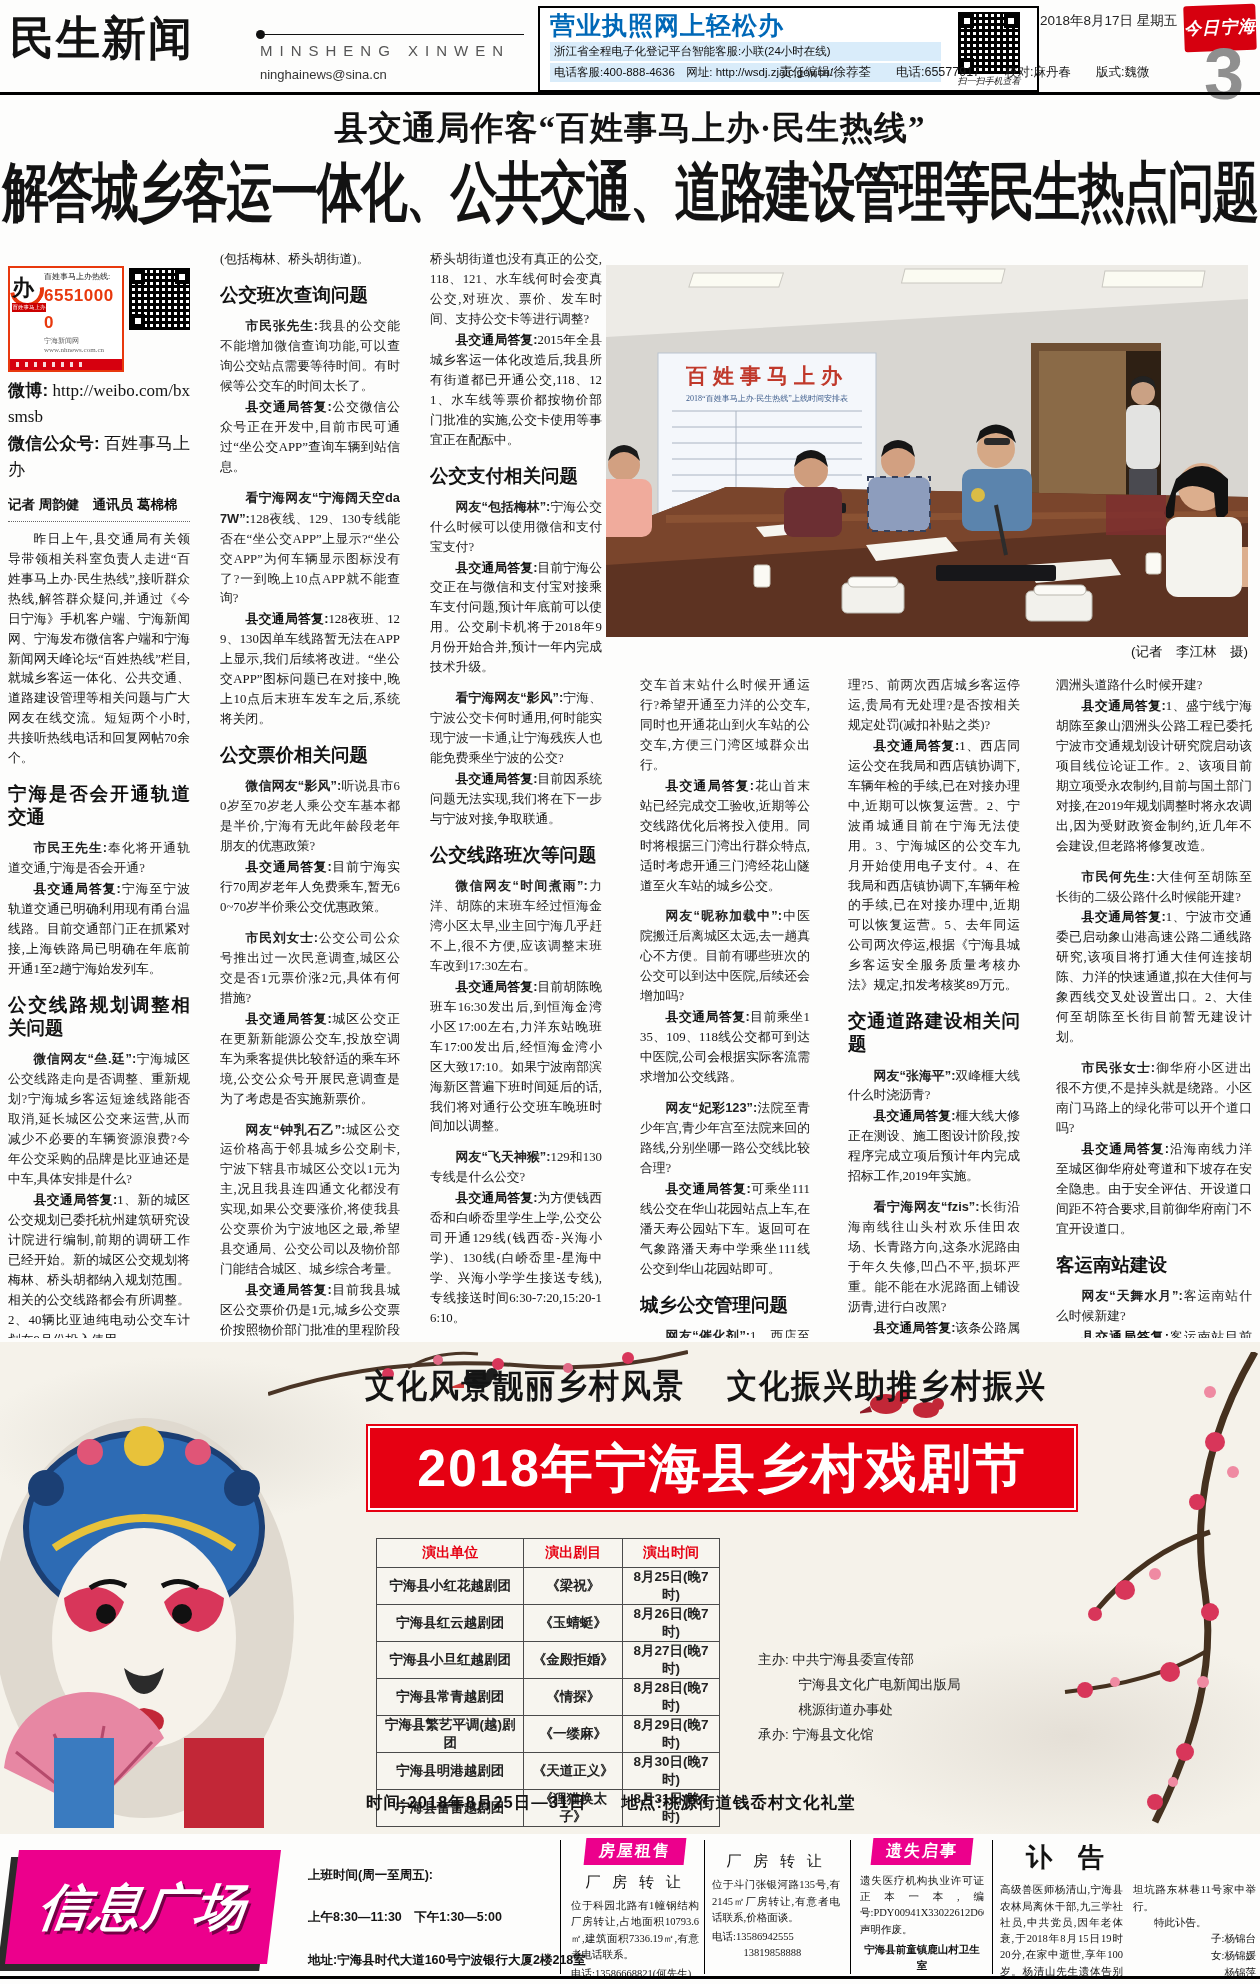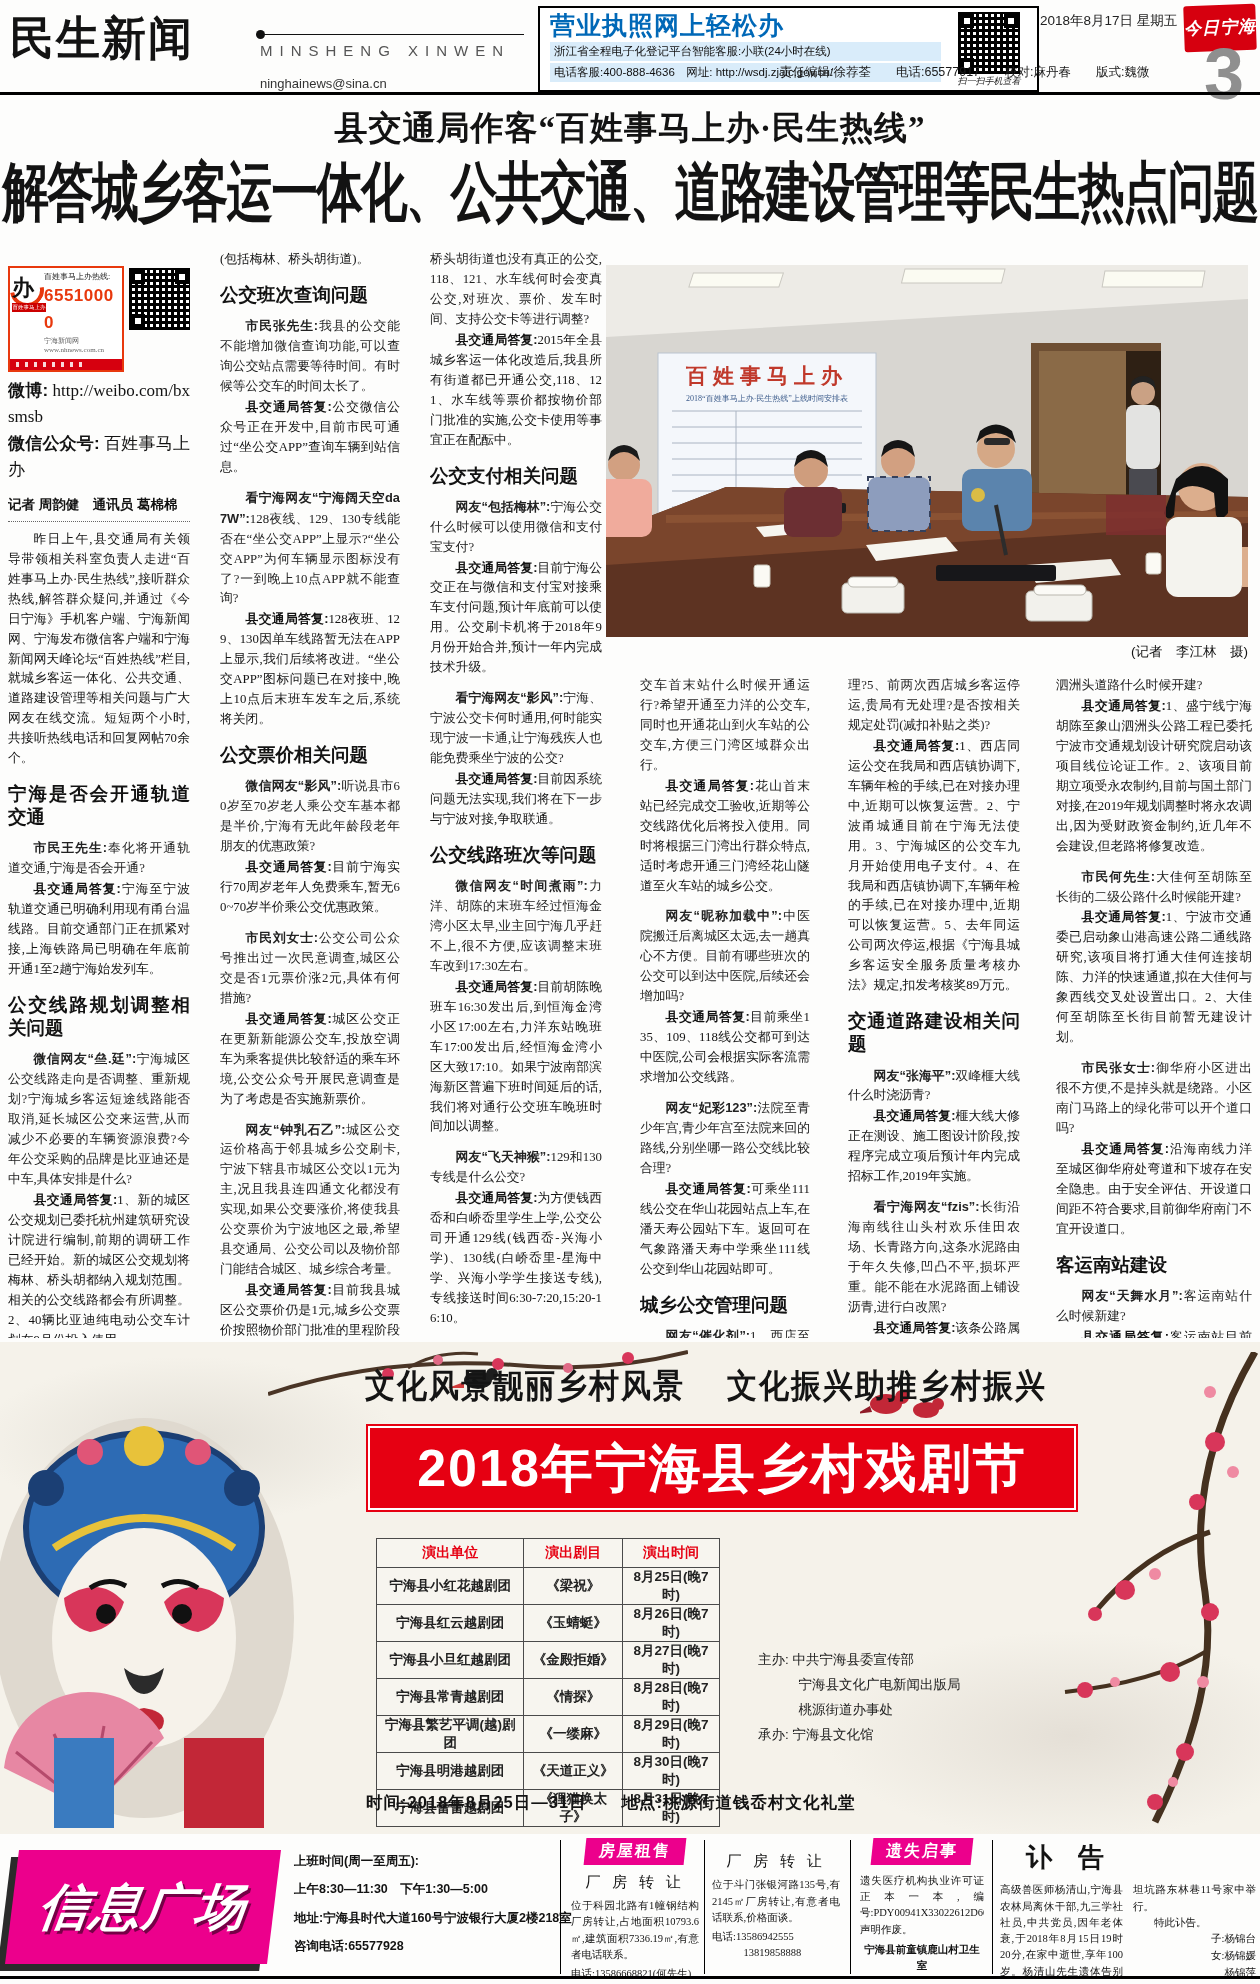--- a/index.html
+++ b/index.html
@@ -6,21 +6,21 @@
   body{width:1260px;height:1984px;position:relative;background:#fdfdfc;
        font-family:"Liberation Serif","DejaVu Serif",serif;color:#131313;overflow:hidden;}
   .abs{position:absolute;}
   
   .sec-title{left:10px;top:8px;font-family:"Liberation Sans",sans-serif;font-weight:900;
              font-size:44px;letter-spacing:2px;transform:scaleY(1.05);transform-origin:top left;}
   .rule-dot{left:256px;top:30px;width:9px;height:9px;background:#111;border-radius:50%;}
   .rule-ln{left:262px;top:34px;width:262px;height:1px;background:#111;}
   .sec-en{left:260px;top:42px;font-family:"Liberation Sans",sans-serif;font-size:15px;
           letter-spacing:7px;color:#555;}
-  .sec-email{left:260px;top:76px;font-family:"Liberation Sans",sans-serif;font-size:13px;color:#333;}
+  .sec-email{left:260px;top:67px;font-family:"Liberation Sans",sans-serif;font-size:13px;color:#333;}
   .biz-box{left:538px;top:6px;width:497px;height:82px;border:2px solid #000;background:#fff;
            display:flex;align-items:stretch;}
   .biz-left{flex:1;padding:3px 6px 3px 10px;display:flex;flex-direction:column;}
   .biz-title{font-family:"Liberation Sans",sans-serif;font-weight:900;font-size:25px;
              color:#0068b7;letter-spacing:1px;line-height:1.15;}
   .biz-line{background:#d9ecfa;font-size:11.5px;line-height:1.5;padding:1px 4px;margin-top:2px;
             font-family:"Liberation Sans",sans-serif;color:#111;}
   .biz-qr-wrap{width:84px;padding:4px 6px 2px 0;text-align:center;}
   .qr{position:relative;background:
       repeating-linear-gradient(0deg,#000 0 3px,transparent 3px 6px),
@@ -116,21 +116,21 @@
   .cls{position:absolute;top:1838px;height:138px;overflow:hidden;}
   .vline{position:absolute;top:1840px;height:134px;width:1px;background:#000;}
   .info-logo{left:12px;top:1850px;width:262px;height:114px;background:#ec008c;
              transform:skewX(-7deg);box-shadow:-7px 7px 0 rgba(20,20,20,.9);
              display:flex;align-items:center;justify-content:center;}
   .info-logo span{color:#fff;font-style:italic;font-weight:900;font-size:50px;
              font-family:"Liberation Sans",sans-serif;letter-spacing:2px;
              text-shadow:3px 3px 0 rgba(0,0,0,.5);}
   .hours{left:292px;width:262px;font-family:"Liberation Sans",sans-serif;font-weight:700;
          font-size:12.5px;line-height:2.1;top:1846px;position:absolute;}
-  .hours p{margin:2px;white-space:nowrap;}
+  .hours p{margin:16px;white-space:nowrap;}
   .cbox{font-size:10.5px;line-height:1.55;text-align:justify;}
   .chead{display:block;margin:0 auto 4px;width:fit-content;background:#ec008c;color:#fff;
          font-family:"Liberation Sans",sans-serif;font-weight:900;font-size:16px;
          padding:1px 14px;letter-spacing:2px;transform:skewX(-6deg);}
   .ctitle{text-align:center;font-size:15px;margin:6px 0 4px;letter-spacing:4px;}
   .cphone{margin-top:3px;}
   .csign{text-align:center;font-weight:700;margin-top:4px;}
   .obit-title{text-align:left;font-weight:900;font-size:26px;letter-spacing:26px;
               font-family:"Liberation Serif",serif;margin:0 0 4px;text-indent:26px;}
   .obit-cols{display:flex;gap:10px;}

